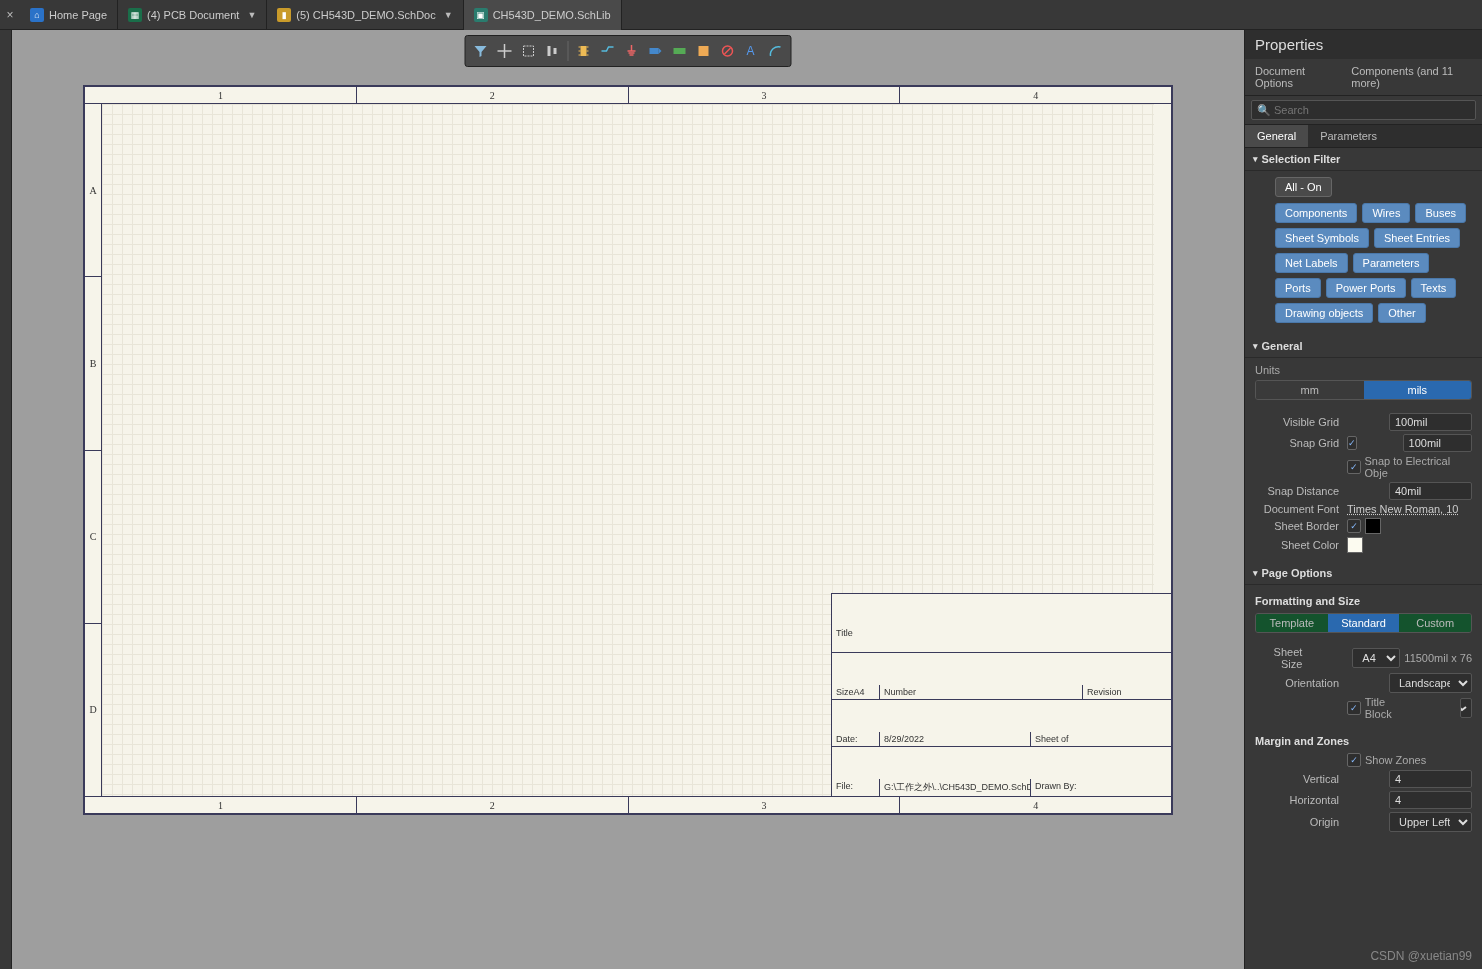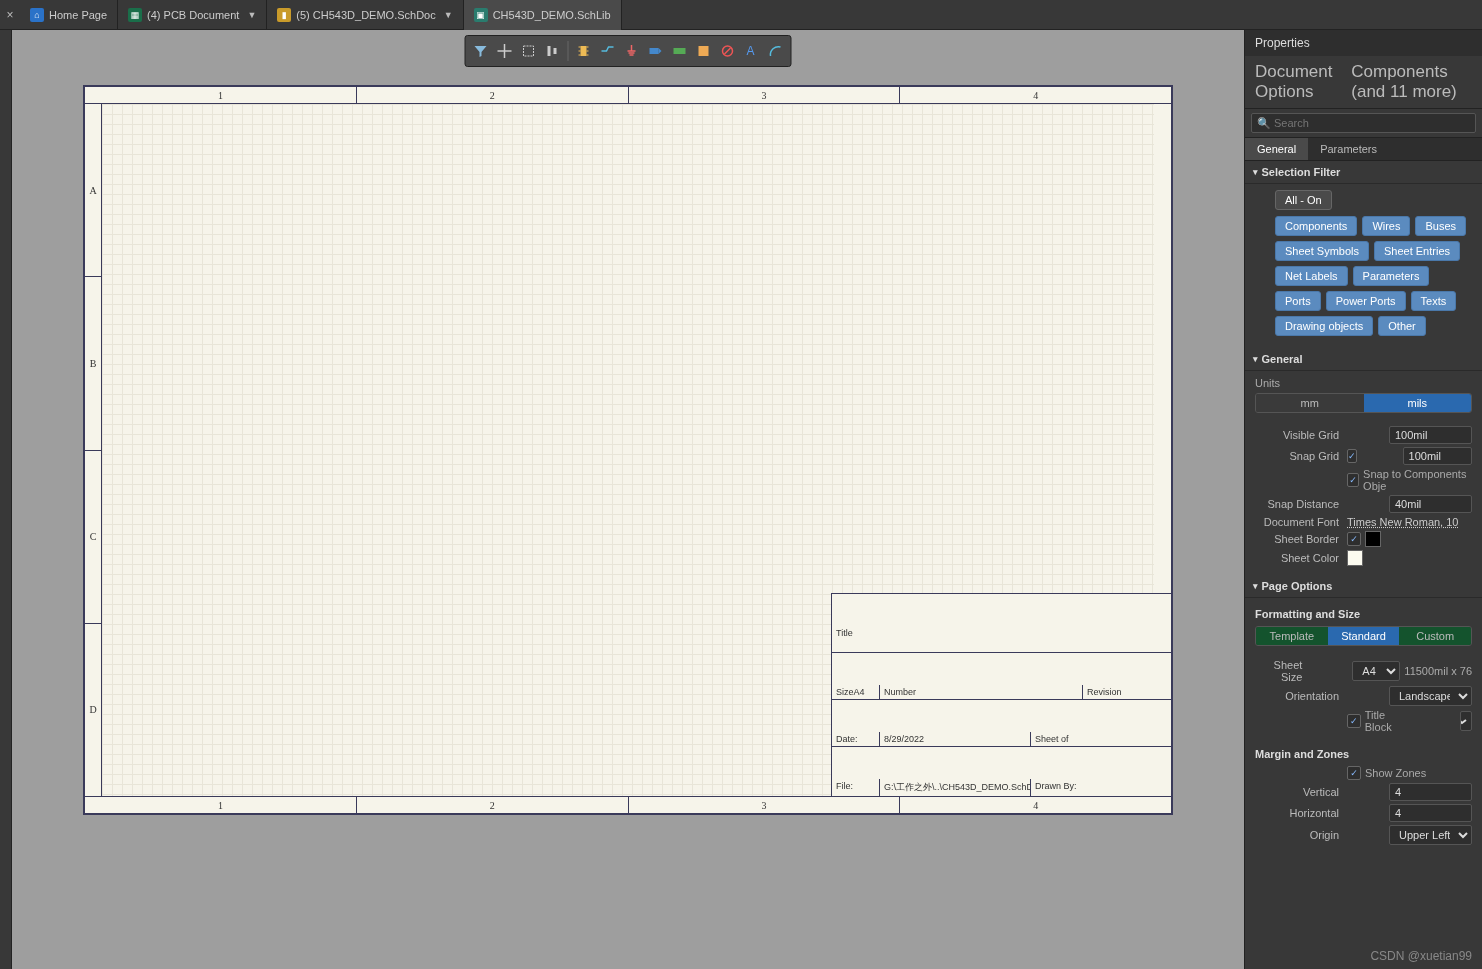--- a/index.html
+++ b/index.html
@@ -37,22 +37,22 @@
  linear-gradient(#ddd8c5 1px, transparent 1px),
  linear-gradient(90deg, #ddd8c5 1px, transparent 1px);
  background-size: 10px 10px, 10px 10px, 50px 50px, 50px 50px; }
 .title-block { position: absolute; right: 0; bottom: 17px; width: 340px; border: 1px solid #3a3a5a; border-right: none; border-bottom: none; background: #f6f4ea; font: 9px serif; color: #333; }
 .tb-row { border-bottom: 1px solid #3a3a5a; display: flex; margin-top: 32px; }
 .tb-row:last-child { border-bottom: none; }
 .tb-cell { border-right: 1px solid #3a3a5a; padding: 2px 4px; }
 .tb-cell:last-child { border-right: none; }
 
 .panel { width: 238px; background: #383838; border-left: 1px solid #222; display: flex; flex-direction: column; font-size: 11px; }
-.panel-title { background: #2e2e2e; padding: 6px 10px; font-size: 12px; color: #ddd; font-weight: 500; }
-.panel-subtabs { display: flex; gap: 14px; padding: 6px 10px; border-bottom: 1px solid #222; font-size: 17px; color: #bbb; }
+.panel-title { background: #2e2e2e; padding: 6px 10px; font-size: 15px; color: #ddd; font-weight: 500; }
+.panel-subtabs { display: flex; gap: 14px; padding: 6px 10px; border-bottom: 1px solid #222; font-size: 11px; color: #bbb; }
 .panel-search { position: relative; padding: 4px 6px; border-bottom: 1px solid #222; }
 .panel-search input { width: 100%; background: #2e2e2e; border: 1px solid #555; color: #bbb; padding: 3px 6px 3px 22px; font-size: 11px; border-radius: 2px; }
 .panel-search .sicon { position: absolute; left: 12px; top: 8px; color: #888; font-size: 11px; }
 .sub-tabs2 { display: flex; background: #2e2e2e; border-bottom: 1px solid #222; }
 .sub-tabs2 .st { padding: 5px 12px; font-size: 11px; cursor: pointer; color: #bbb; }
 .sub-tabs2 .st.active { background: #4a4a4a; color: #fff; }
 .panel-body { flex: 1; overflow-y: auto; }
 .section-h { display: flex; align-items: center; gap: 4px; padding: 5px 8px; font-size: 11px; color: #ddd; font-weight: 600; border-bottom: 1px solid #2a2a2a; }
 .section-h .caret { font-size: 9px; }
 .section-body { padding: 6px 10px; }
@@ -288,21 +288,21 @@
               <div class="lbl">Snap Grid</div>
               <div class="ctl">
                 <span class="chk on"></span>
                 <input type="text" value="100mil" style="">
               </div>
             </div>
      <div class="form-row">
               <div class="lbl"></div>
               <div class="ctl">
                 <span class="chk on"></span>
-                <span class="mutetxt">Snap to Components Obje</span>
+                <span class="mutetxt">Snap to Electrical Obje</span>
               </div>
             </div>
      <div class="form-row">
               <div class="lbl">Snap Distance</div>
               <div class="ctl">
                 <input type="text" value="40mil" style="">
               </div>
             </div>
      <div class="form-row">
               <div class="lbl">Document Font</div>

